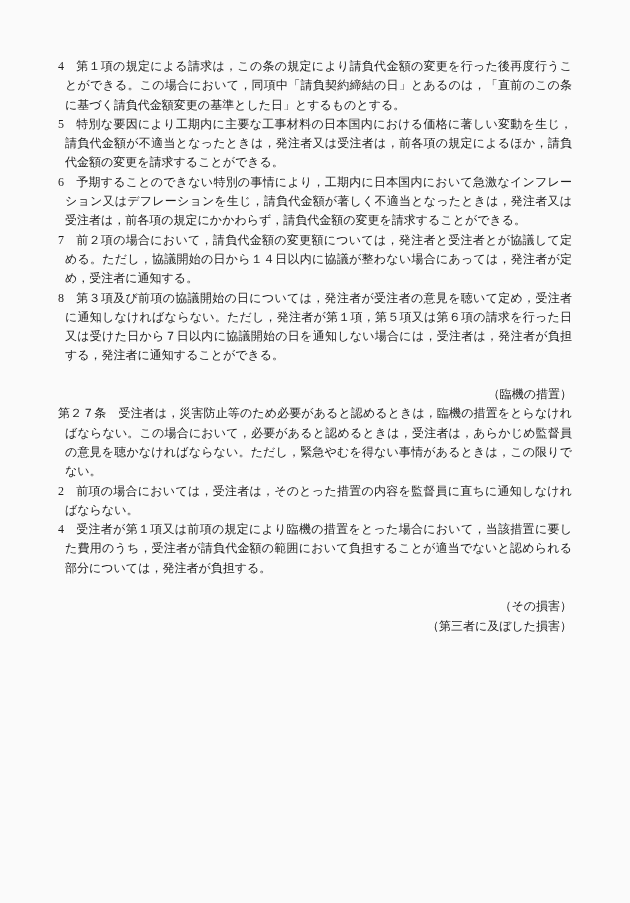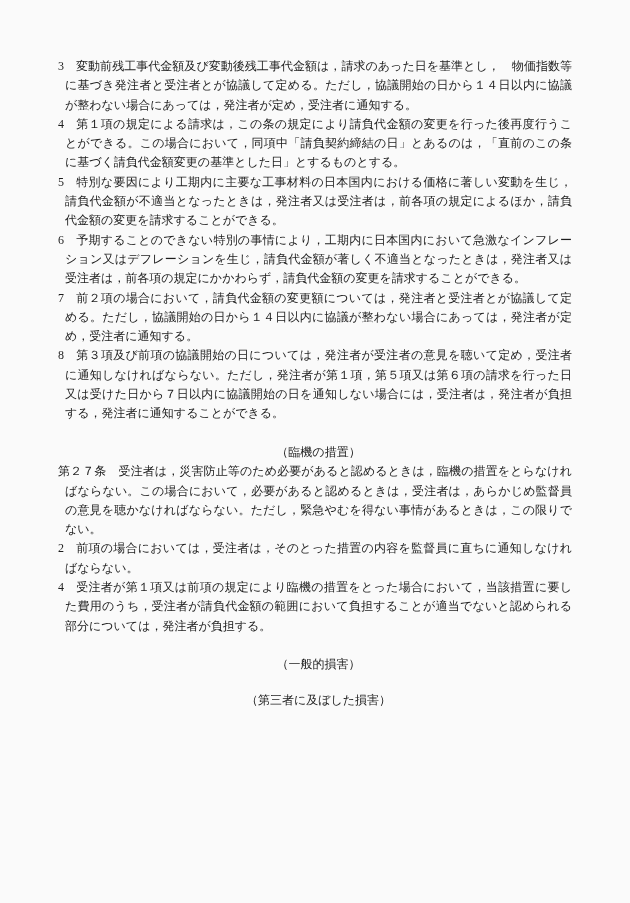--- a/index.html
+++ b/index.html
@@ -36,35 +36,32 @@
     white-space: nowrap;
   }
   .para .gap {
     display: inline-block;
     width: 12px;
   }
   
   .heading {
     width: 507px;
     margin: 19.3px 0 0 65px;
-    text-align: center;
+    text-align: right;
   }
   .heading.tight {
-    margin-top: 16px;
+    margin-top: 0;
   }
 </style>
 </head>
 <body>
 
 <div class="page">
   <div class="doc">
 
-    <p class="para">
-      <span class="label">3</span><span class="gap"></span><span>変動前残工事代金額及び変動後残工事代金額は，請求のあった日を基準とし，　物価指数等に基づき発注者と受注者とが協議して定める。ただし，協議開始の日から１４日以内に協議が整わない場合にあっては，発注者が定め，受注者に通知する。</span>
-    </p>
 
     <p class="para">
       <span class="label">4</span><span class="gap"></span><span>第１項の規定による請求は，この条の規定により請負代金額の変更を行った後再度行うことができる。この場合において，同項中「請負契約締結の日」とあるのは，「直前のこの条に基づく請負代金額変更の基準とした日」とするものとする。</span>
     </p>
 
     <p class="para">
       <span class="label">5</span><span class="gap"></span><span>特別な要因により工期内に主要な工事材料の日本国内における価格に著しい変動を生じ，請負代金額が不適当となったときは，発注者又は受注者は，前各項の規定によるほか，請負代金額の変更を請求することができる。</span>
     </p>
 
     <p class="para">
@@ -90,21 +87,21 @@
     <p class="para">
       <span class="label">2</span><span class="gap"></span><span>前項の場合においては，受注者は，そのとった措置の内容を監督員に直ちに通知しなければならない。</span>
     </p>
 
 
     <p class="para">
       <span class="label">4</span><span class="gap"></span><span>受注者が第１項又は前項の規定により臨機の措置をとった場合において，当該措置に要した費用のうち，受注者が請負代金額の範囲において負担することが適当でないと認められる部分については，発注者が負担する。</span>
     </p>
 
     <p class="heading">
-      <span>（一般的損害）</span>
+      <span>（その損害）</span>
     </p>
 
 
     <p class="heading tight">
       <span>（第三者に及ぼした損害）</span>
     </p>
 
   </div>
 </div>
 

